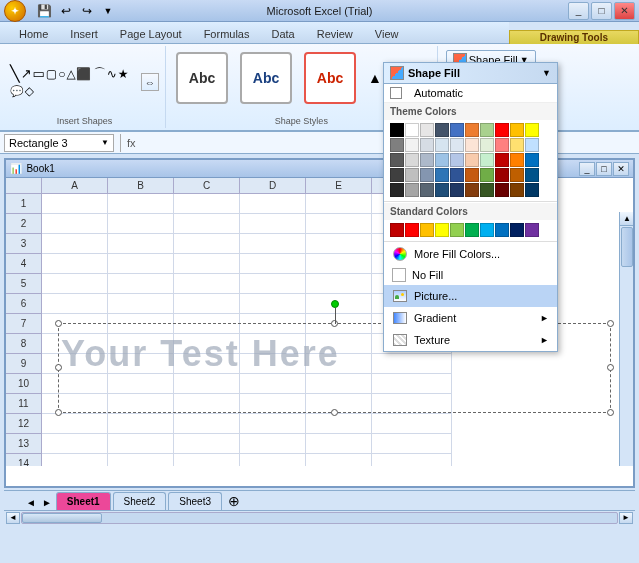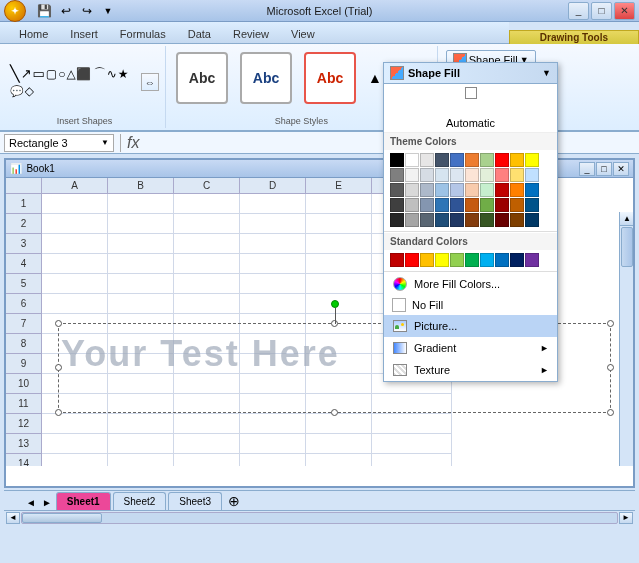--- a/index.html
+++ b/index.html
@@ -133,21 +133,21 @@
       height: 18px;
       border: 1px solid #aaa;
       background: white;
       padding: 1px 4px;
       font-size: 11px;
       display: flex;
       align-items: center;
       justify-content: space-between;
     }
     .formula-divider { width: 1px; height: 18px; background: #aaa; margin: 0 2px; }
-    .fx-label { font-size: 16px; color: #555; font-style: italic; }
+    .fx-label { font-size: 11px; color: #555; }
     .formula-input { flex: 1; height: 18px; border: none; background: transparent; font-size: 11px; }
 
     
     .spreadsheet-area {
       background: #d4e4f7;
       padding: 4px;
       flex: 1;
       position: relative;
     }
     .workbook-window {
@@ -297,23 +297,22 @@
       align-items: center;
       gap: 6px;
     }
     .dropdown-item.highlighted { background: #bad4f5; }
     .dropdown-item-icon { width: 16px; height: 16px; flex-shrink: 0; display: flex; align-items: center; justify-content: center; }
     .dropdown-item-arrow { margin-left: auto; font-size: 9px; }
     .auto-row {
       padding: 3px 6px;
       display: flex;
       align-items: center;
-      gap: 18px;
+      gap: 12px;
       border-bottom: 1px solid #eee;
-      flex-direction: column;
     }
     .auto-checkbox { width: 12px; height: 12px; border: 1px solid #888; background: white; }
 
     
     .quick-access { display: flex; align-items: center; gap: 3px; padding: 2px 6px; }
     .qa-btn { width: 18px; height: 18px; display: flex; align-items: center; justify-content: center; cursor: pointer; font-size: 12px; border-radius: 2px; }
 
     
     .shape-fill-btn {
       display: flex;
@@ -378,20 +377,21 @@
       <div class="tb-btn">□</div>
       <div class="tb-btn" style="background:linear-gradient(to bottom,#f88,#d44);">✕</div>
     </div>
   </div>
 
   <div style="position:relative; display:flex; flex-direction:column;">
     <div style="display:flex; align-items:flex-end;">
       <div class="ribbon-tabs" style="flex:1;">
         <div class="ribbon-tab">Home</div>
         <div class="ribbon-tab">Insert</div>
+        <div class="ribbon-tab">Page Layout</div>
         <div class="ribbon-tab">Formulas</div>
         <div class="ribbon-tab">Data</div>
         <div class="ribbon-tab">Review</div>
         <div class="ribbon-tab">View</div>
       </div>
       <div style="display:flex; flex-direction:column; align-items:center;">
         <div class="drawing-tools-label">Drawing Tools</div>
       </div>
     </div>
 

